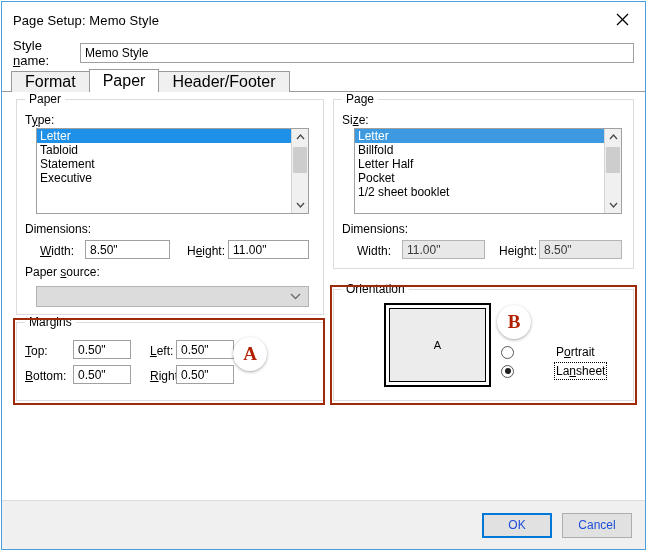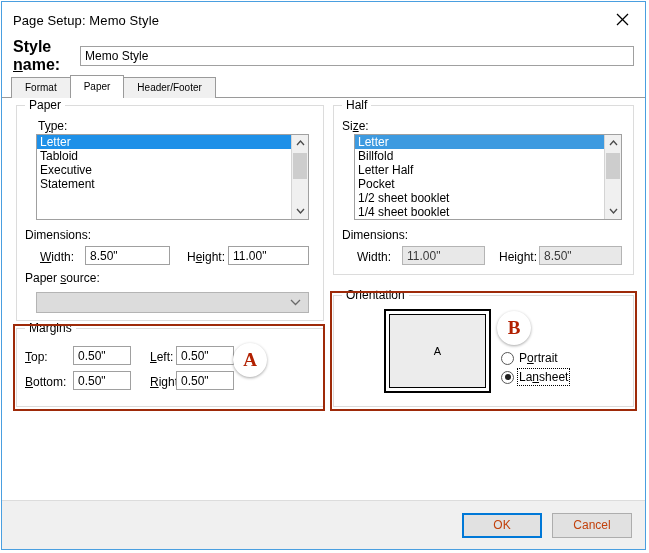--- a/index.html
+++ b/index.html
@@ -58,24 +58,23 @@
 
   
   .stylename-row {
     flex: 0 0 29px;
     display: flex;
     align-items: center;
     padding: 0 11px;
     background: #ffffff;
   }
   .stylename-label {
-    font-size: 16px;
+    font-size: 13px;
     width: 67px;
     flex: 0 0 67px;
-    font-weight: bold;
   }
   .stylename-input {
     flex: 1 1 auto;
     height: 20px;
     line-height: 19px;
     border: 1px solid #a0a0a0;
     background: #ffffff;
     font-size: 12px;
     padding: 0 4px;
     box-sizing: border-box;
@@ -98,21 +97,21 @@
     left: 0; right: 0; bottom: 0;
     height: 1px;
     background: #9a9a9a;
   }
   .tab {
     position: relative;
     z-index: 2;
     height: 21px;
     line-height: 20px;
     padding: 0 13px;
-    font-size: 10px;
+    font-size: 16px;
     border: 1px solid #9a9a9a;
     border-bottom: none;
     background: #f0f0f0;
     box-sizing: border-box;
     cursor: pointer;
     margin-right: -1px;
     color: #000;
     white-space: nowrap;
   }
   .tab.active {
@@ -290,20 +289,21 @@
     color: #000;
   }
 
   
   .radio-row {
     position: absolute;
     display: flex;
     align-items: center;
     cursor: pointer;
     white-space: nowrap;
+    gap: 37px;
   }
   .radio-mark {
     width: 13px; height: 13px;
     border-radius: 50%;
     border: 1px solid #575757;
     background: #ffffff;
     box-sizing: border-box;
     margin-right: 5px;
     position: relative;
     flex: 0 0 13px;
@@ -327,26 +327,26 @@
     flex: 0 0 48px;
     background: #f0f0f0;
     border-top: 1px solid #dcdcdc;
     display: flex;
     align-items: center;
     justify-content: flex-end;
     padding-right: 13px;
     gap: 10px;
   }
   .btn {
-    width: 80px;
+    width: 70px;
     height: 25px;
     font-size: 12px;
     border: 1px solid #adadad;
     background: #e1e1e1;
-    color: #c2410c;
+    color: #1d4ed8;
     cursor: pointer;
     font-family: "Liberation Sans", sans-serif;
     display: flex;
     align-items: center;
     justify-content: center;
   }
   .btn.default {
     border: 2px solid #0078d7;
     background: #e1e1e1;
   }
@@ -378,28 +378,28 @@
     <div class="tab">Header/Footer</div>
   </div>
 
   <div class="content">
 
     <div class="group" style="left:14px; top:7px; width:308px; height:216px;">
       <div class="grp-border"></div>
       <div class="glabel">Paper</div>
     </div>
 
-    <div class="fld-label" style="left:36px; top:21px;text-align:center;"><span>T</span><u>y</u><span>pe:</span></div>
+    <div class="fld-label" style="left:23px; top:21px;text-align:center;"><span>T</span><u>y</u><span>pe:</span></div>
 
     <div class="listbox" style="left:34px; top:36px; width:273px; height:86px;">
       <div class="listitems">
         <div class="litem sel">Letter</div>
         <div class="litem">Tabloid</div>
+        <div class="litem">Statement</div>
         <div class="litem">Executive</div>
-        <div class="litem">Statement</div>
       </div>
       <div class="vscroll">
         <div class="vs-arrow up">
           <svg width="9" height="6" viewBox="0 0 9 6">
               <polyline points="1,5 4.5,1 8,5" fill="none" stroke="#4a4a4a" stroke-width="1.3"></polyline>
             </svg>
         </div>
         <div class="vs-thumb"></div>
         <div class="vs-arrow down">
           <svg width="9" height="6" viewBox="0 0 9 6">
@@ -418,33 +418,32 @@
     <div class="fld-label" style="left:23px; top:173px;"><span>Paper </span><u>s</u><span>ource:</span></div>
     <div class="combo" style="left:34px; top:194px; width:273px;">
       <span style="position:absolute;left:6px;font-size:12px;color:#3a3a3a;"></span>
       <svg width="11" height="7" viewBox="0 0 11 7">
           <polyline points="1,1 5.5,5.5 10,1" fill="none" stroke="#6a6a6a" stroke-width="1.3"></polyline>
         </svg>
     </div>
 
     <div class="group" style="left:331px; top:7px; width:301px; height:170px;">
       <div class="grp-border"></div>
-      <div class="glabel">Half</div>
+      <div class="glabel">Page</div>
     </div>
 
     <div class="fld-label" style="left:340px; top:21px;"><span>Si</span><u>z</u><span>e:</span></div>
 
     <div class="listbox" style="left:352px; top:36px; width:268px; height:86px;">
       <div class="listitems">
         <div class="litem sel-dim">Letter</div>
         <div class="litem">Billfold</div>
         <div class="litem">Letter Half</div>
         <div class="litem">Pocket</div>
         <div class="litem">1/2 sheet booklet</div>
-        <div class="litem">1/4 sheet booklet</div>
       </div>
       <div class="vscroll">
         <div class="vs-arrow up">
           <svg width="9" height="6" viewBox="0 0 9 6">
               <polyline points="1,5 4.5,1 8,5" fill="none" stroke="#4a4a4a" stroke-width="1.3"></polyline>
             </svg>
         </div>
         <div class="vs-thumb"></div>
         <div class="vs-arrow down">
           <svg width="9" height="6" viewBox="0 0 9 6">

